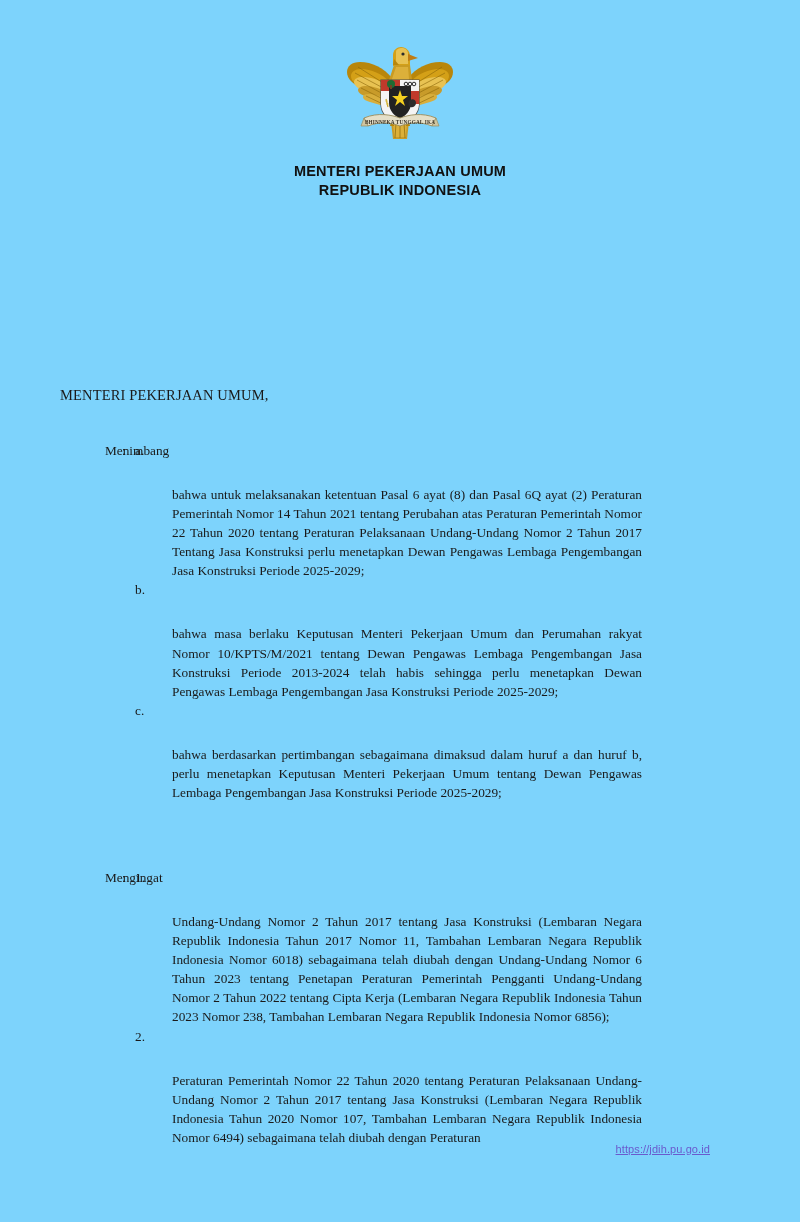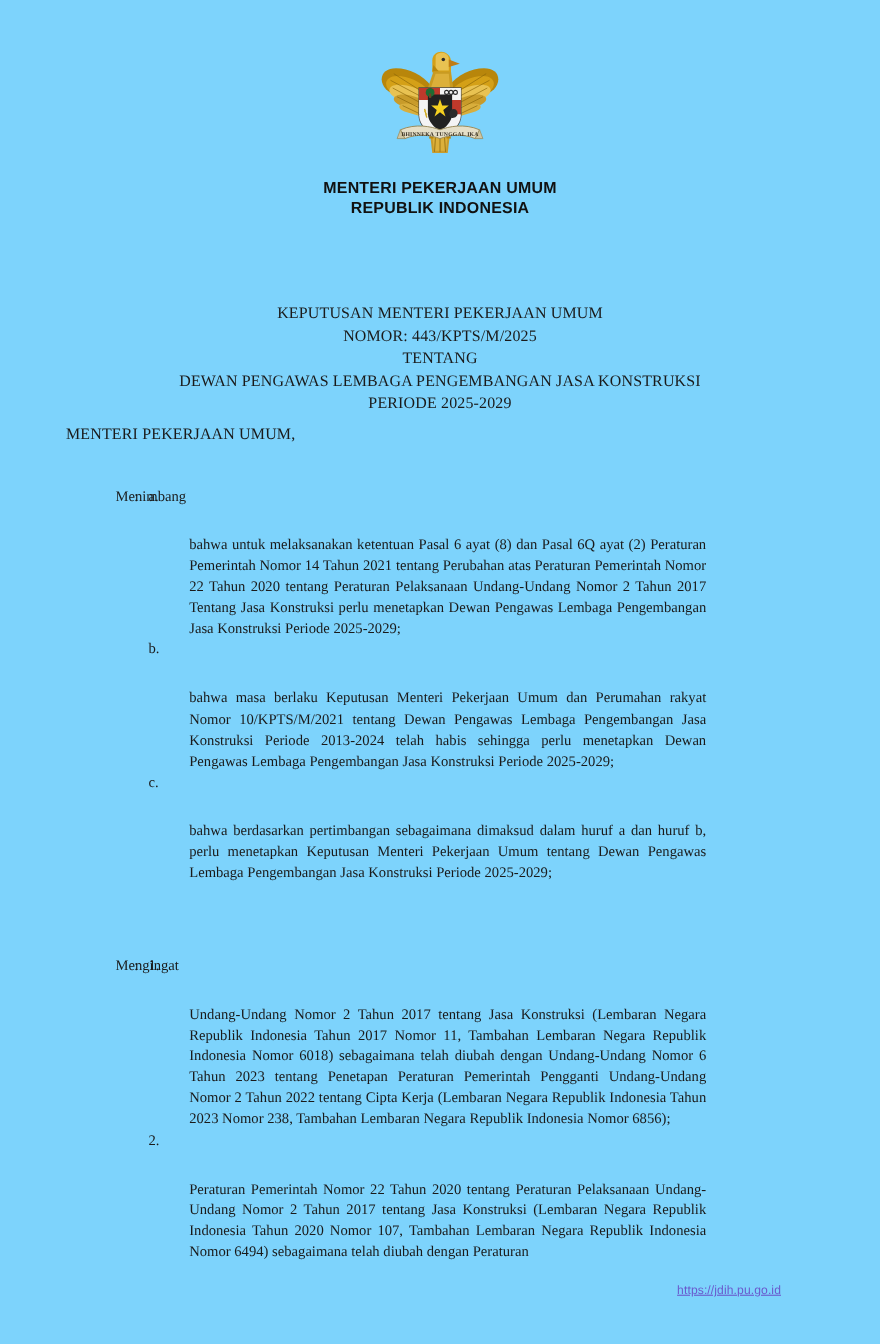--- a/index.html
+++ b/index.html
@@ -113,21 +113,21 @@
   }
   .clause-row + .clause-row .clause-label,
   .clause-row + .clause-row .clause-colon {
     visibility: hidden;
   }
 
   
   .footer-url {
     position: absolute;
     right: 90px;
-    top: 1167px;
+    top: 1143px;
     font-family: "Liberation Sans", "DejaVu Sans", sans-serif;
     font-size: 11px;
     color: #6a5acd;
     letter-spacing: 0.1px;
   }
 </style>
 </head>
 <body>
 
 <div class="page">
@@ -233,27 +233,20 @@
         </g>
       </svg>
     </span>
   </div>
 
   <div class="ministry-heading">
     <div>MENTERI PEKERJAAN UMUM</div>
     <div>REPUBLIK INDONESIA</div>
   </div>
 
-  <div class="title-block">
-    <div class="t-line">KEPUTUSAN MENTERI PEKERJAAN UMUM</div>
-    <div class="t-line">NOMOR: 443/KPTS/M/2025</div>
-    <div class="t-line">TENTANG</div>
-    <div class="t-line">DEWAN PENGAWAS LEMBAGA PENGEMBANGAN JASA KONSTRUKSI</div>
-    <div class="t-line">PERIODE 2025-2029</div>
-  </div>
 
   <div class="addressee">MENTERI PEKERJAAN UMUM,</div>
 
   <div class="clause-section" id="section-menimbang">
     <div class="clause-row">
       <div class="clause-label">Menimbang</div>
       <div class="clause-colon">:</div>
       <div class="clause-marker">a.</div>
       <div class="clause-body">bahwa untuk melaksanakan ketentuan Pasal 6 ayat (8) dan Pasal 6Q ayat (2) Peraturan Pemerintah Nomor 14 Tahun 2021 tentang Perubahan atas Peraturan Pemerintah Nomor 22 Tahun 2020 tentang Peraturan Pelaksanaan Undang-Undang Nomor 2 Tahun 2017 Tentang Jasa Konstruksi perlu menetapkan Dewan Pengawas Lembaga Pengembangan Jasa Konstruksi Periode 2025-2029;</div>
     </div>

